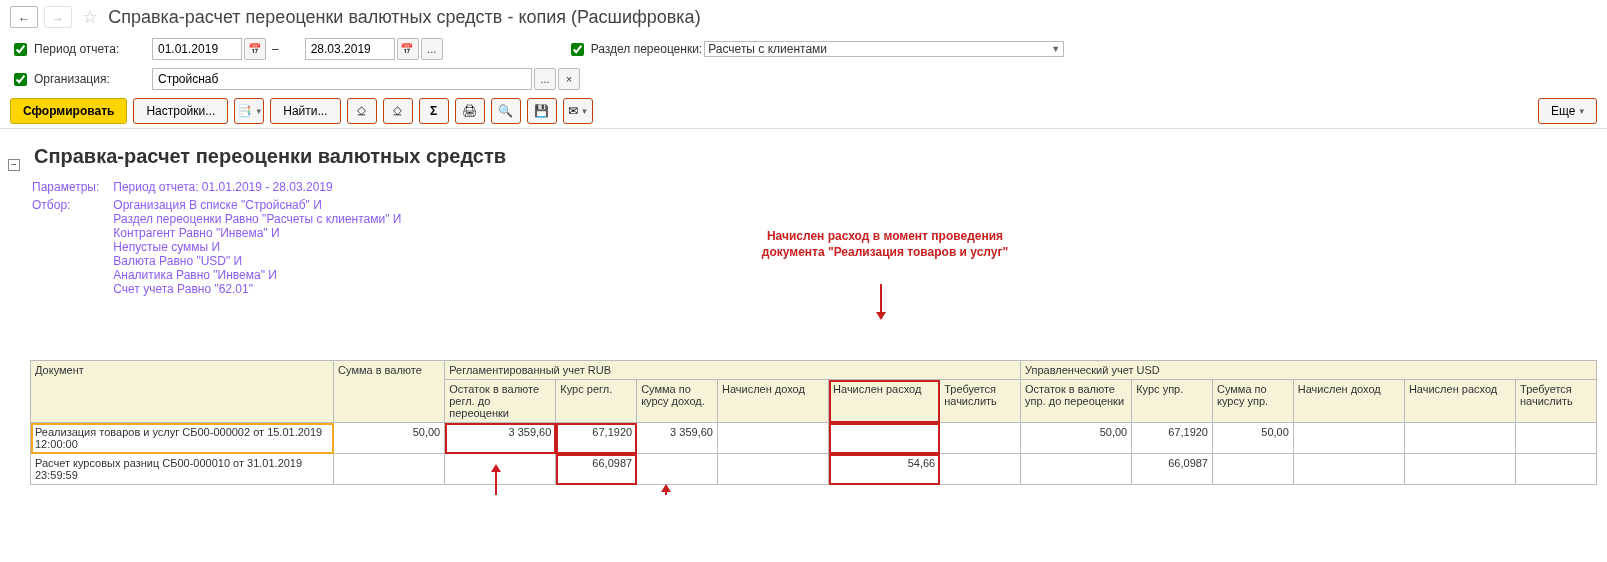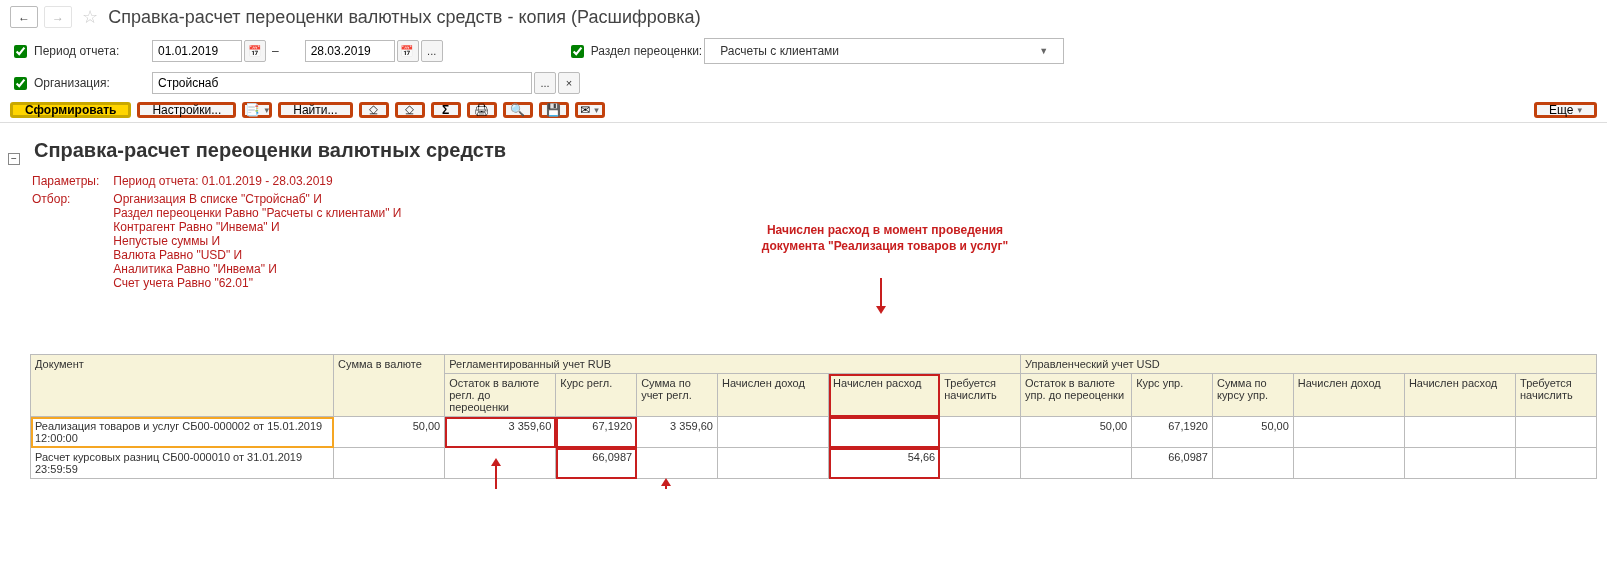--- a/index.html
+++ b/index.html
@@ -52,37 +52,37 @@
     background: #f5f5f5;
     display: inline-flex;
     align-items: center;
     justify-content: center;
     cursor: pointer;
     border-radius: 2px;
     font-size: 11px;
   }
   .dash { margin: 0 4px; }
   .combo {
-    height: 26px; border: 1px solid #bbb;
-    padding: 2px 15px; font-size: 12px;
+    height: 16px; border: 1px solid #bbb;
+    padding: 2px 3px; font-size: 12px;
     background: #fff;
     display: inline-flex; align-items: center;
   }
   .combo-wide { width: 360px; justify-content: space-between; }
   .org-input { width: 380px; }
   .toolbar {
     display: flex;
     align-items: center;
     padding: 4px 10px;
     gap: 6px;
     border-bottom: 1px solid #ddd;
   }
   .btn {
-    height: 16px;
-    border: 3px solid #c2410c;
+    height: 26px;
+    border: 1px solid #c2410c;
     background: #f5f5f5;
     padding: 0 12px;
     font-size: 12px;
     cursor: pointer;
     border-radius: 3px;
     display: inline-flex;
     align-items: center;
     gap: 4px;
   }
   .btn-primary {
@@ -104,21 +104,21 @@
     left: 8px; top: 30px;
     width: 12px; height: 12px;
     border: 1px solid #888;
     font-size: 10px;
     line-height: 10px;
     text-align: center;
     cursor: pointer;
     background: #fff;
   }
   .report-title { font-size: 20px; font-weight: bold; margin: 6px 4px 10px; }
-  .params-block { font-size: 12px; color: #b91c1c; }
+  .params-block { font-size: 12px; color: #8b5cf6; }
   .params-block td { padding: 0 12px 2px 0; vertical-align: top; }
   .annot {
     position: absolute;
     color: #c81e1e;
     font-size: 12px;
     font-weight: bold;
     text-align: center;
     line-height: 1.3;
   }
   .annot-arrow-down {
@@ -289,21 +289,21 @@
       <thead>
         <tr>
           <th rowspan="2">Документ</th>
           <th rowspan="2">Сумма в валюте</th>
           <th colspan="6">Регламентированный учет RUB</th>
           <th colspan="6">Управленческий учет USD</th>
         </tr>
         <tr>
           <th>Остаток в валюте регл. до переоценки</th>
           <th>Курс регл.</th>
-          <th>Сумма по учет регл.</th>
+          <th>Сумма по курсу доход.</th>
           <th>Начислен доход</th>
           <th class="hl-red">Начислен расход</th>
           <th>Требуется начислить</th>
           <th>Остаток в валюте упр. до переоценки</th>
           <th>Курс упр.</th>
           <th>Сумма по курсу упр.</th>
           <th>Начислен доход</th>
           <th>Начислен расход</th>
           <th>Требуется начислить</th>
         </tr>

